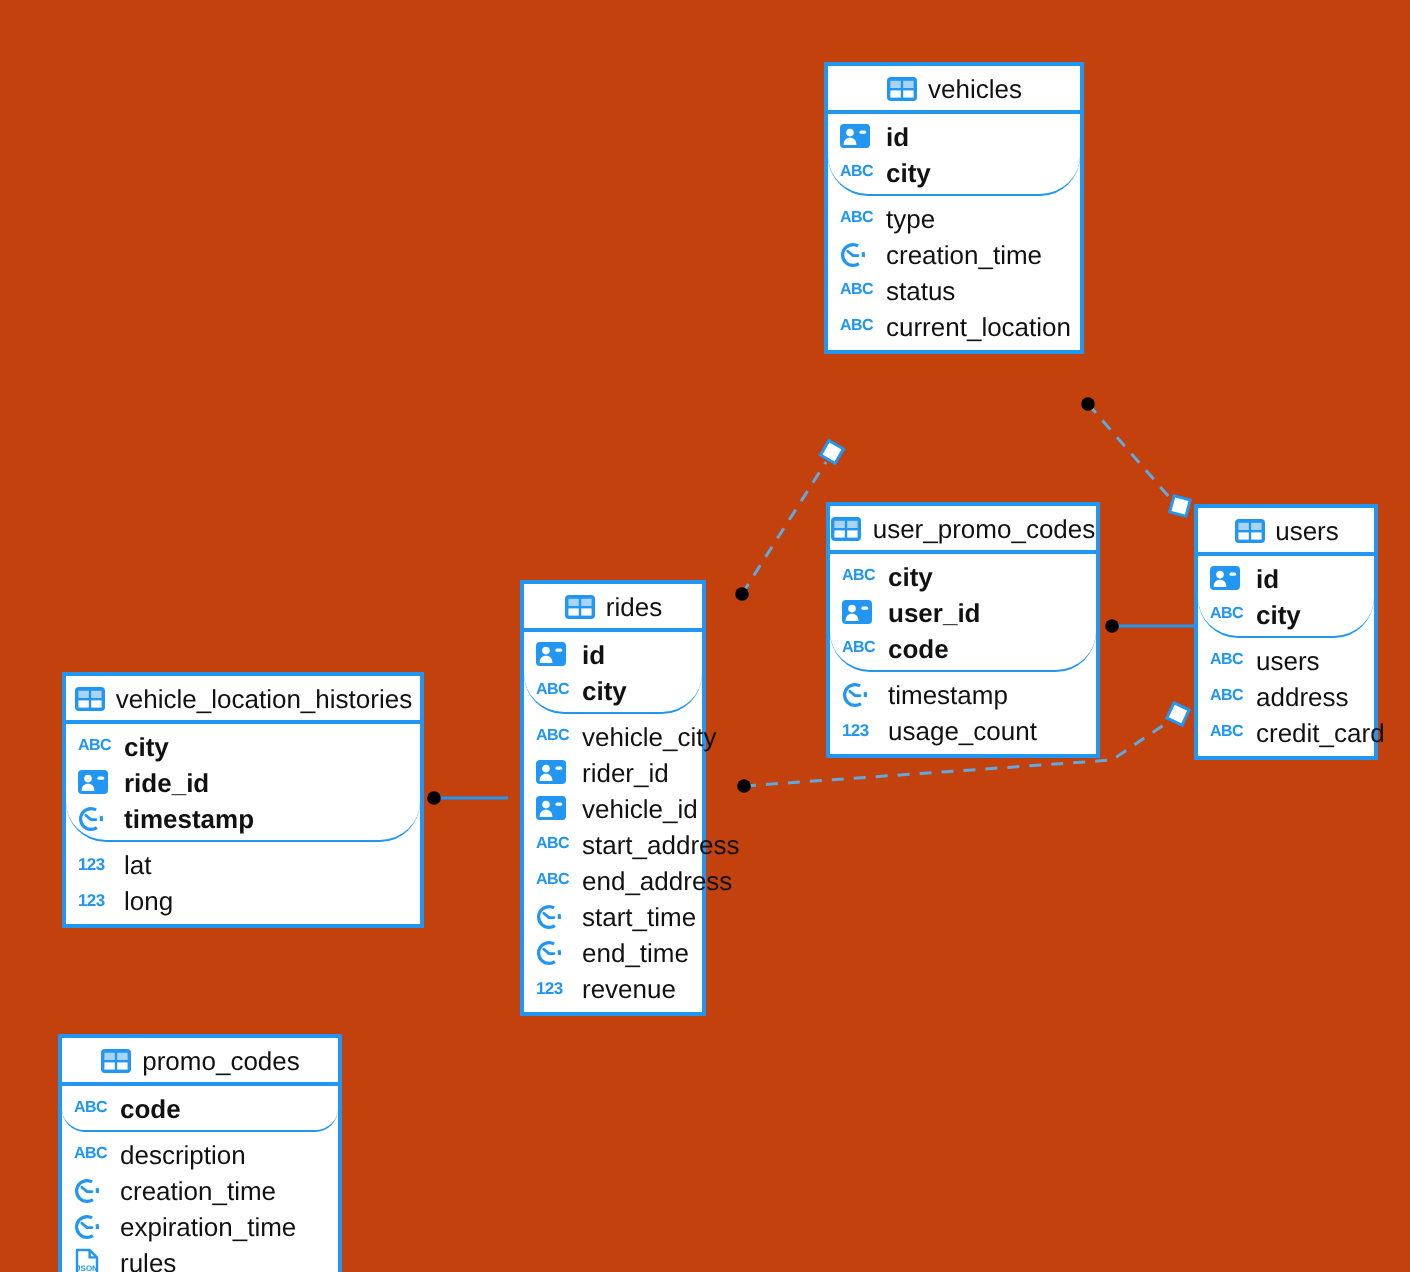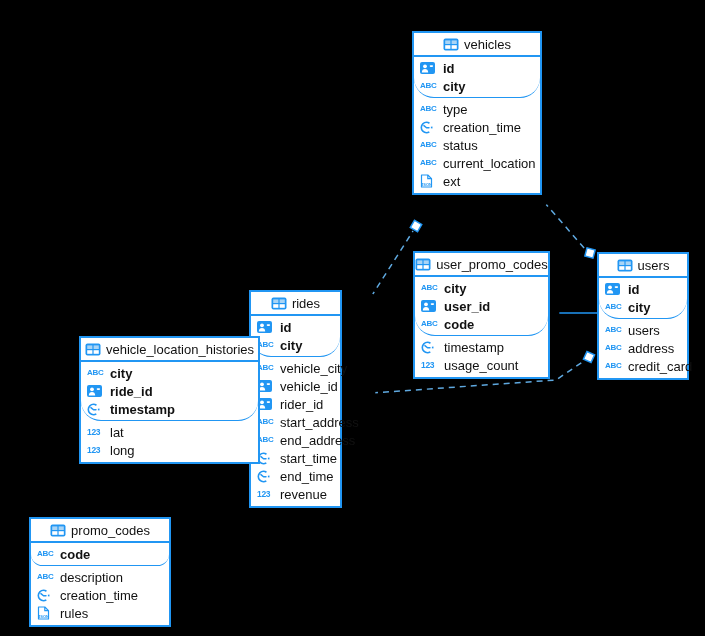--- a/index.html
+++ b/index.html
@@ -1,17 +1,17 @@
 <!DOCTYPE html>
 <html style="--accent: #2196f3;"><head>
 <meta charset="utf-8">
 <style>
   html,body{margin:0;padding:0;background:#ffffff;}
   .canvas{
-    position:relative;width:705px;height:636px;background:#000000;
+    position:relative;width:705px;height:636px;background:#c2410c;
     font-family:"Liberation Sans","DejaVu Sans",sans-serif;overflow:hidden;
   }
   #connector-layer{position:absolute;left:0;top:0;}
   .table{
     position:absolute;background:#fff;
     border:2px solid var(--accent,#2196f3);box-sizing:border-box;
   }
   .t-header{
     height:22px;border-bottom:2px solid var(--accent,#2196f3);
     display:flex;align-items:center;justify-content:center;gap:5px;
@@ -104,339 +104,338 @@
               <span class="txt-ic">ABC</span>
             </span>
             <span class="f-name">status</span>
           </div>
           <div class="row">
             <span class="ic">
               <span class="txt-ic">ABC</span>
             </span>
             <span class="f-name">current_location</span>
           </div>
+        </div>
+      </div>
+      <div class="table" style="left: 413px; top: 251px; width: 137px;">
+        <div class="t-header">
+          <span class="ic">
+            <svg width="16" height="13" viewBox="0 0 16 13">
+              <rect x="0.5" y="0.5" width="15" height="12" rx="2" fill="#2196f3"></rect>
+              <rect x="2.2" y="2.4" width="5.2" height="3.6" fill="#a9d4f5"></rect>
+              <rect x="8.6" y="2.4" width="5.2" height="3.6" fill="#a9d4f5"></rect>
+              <rect x="2.2" y="7.2" width="5.2" height="3.6" fill="#fff"></rect>
+              <rect x="8.6" y="7.2" width="5.2" height="3.6" fill="#fff"></rect>
+            </svg>
+          </span>
+          <span>user_promo_codes</span>
+        </div>
+        <div class="t-keys">
+          <div class="row key">
+            <span class="ic">
+              <span class="txt-ic">ABC</span>
+            </span>
+            <span class="f-name">city</span>
+          </div>
+          <div class="row key">
+            <span class="ic">
+              <svg width="15" height="12" viewBox="0 0 15 12">
+                <rect x="0" y="0" width="15" height="12" rx="2" fill="#2196f3"></rect>
+                <circle cx="5" cy="4.3" r="1.9" fill="#fff"></circle>
+                <path d="M1.8 10.5 C1.8 7.9 3.2 6.9 5 6.9 C6.8 6.9 8.2 7.9 8.2 10.5 Z" fill="#fff"></path>
+                <rect x="9.7" y="3.3" width="3.4" height="1.6" rx="0.8" fill="#fff"></rect>
+              </svg>
+            </span>
+            <span class="f-name">user_id</span>
+          </div>
+          <div class="row key">
+            <span class="ic">
+              <span class="txt-ic">ABC</span>
+            </span>
+            <span class="f-name">code</span>
+          </div>
+        </div>
+        <div class="t-fields">
+          <div class="row">
+            <span class="ic">
+              <svg width="13" height="13" viewBox="0 0 13 13">
+                <circle cx="6.5" cy="6.5" r="5.2" fill="none" stroke="#2196f3" stroke-width="1.6" stroke-dasharray="22 4" stroke-dashoffset="-5"></circle>
+                <path d="M6.5 6.8 L3.9 4.6 M6.5 6.8 L9 6.8" fill="none" stroke="#2196f3" stroke-width="1.4" stroke-linecap="round"></path>
+              </svg>
+            </span>
+            <span class="f-name">timestamp</span>
+          </div>
+          <div class="row">
+            <span class="ic">
+              <span class="txt-ic" style="font-size:8.5px">123</span>
+            </span>
+            <span class="f-name">usage_count</span>
+          </div>
+        </div>
+      </div>
+      <div class="table" style="left: 597px; top: 252px; width: 92px;">
+        <div class="t-header">
+          <span class="ic">
+            <svg width="16" height="13" viewBox="0 0 16 13">
+              <rect x="0.5" y="0.5" width="15" height="12" rx="2" fill="#2196f3"></rect>
+              <rect x="2.2" y="2.4" width="5.2" height="3.6" fill="#a9d4f5"></rect>
+              <rect x="8.6" y="2.4" width="5.2" height="3.6" fill="#a9d4f5"></rect>
+              <rect x="2.2" y="7.2" width="5.2" height="3.6" fill="#fff"></rect>
+              <rect x="8.6" y="7.2" width="5.2" height="3.6" fill="#fff"></rect>
+            </svg>
+          </span>
+          <span>users</span>
+        </div>
+        <div class="t-keys">
+          <div class="row key">
+            <span class="ic">
+              <svg width="15" height="12" viewBox="0 0 15 12">
+                <rect x="0" y="0" width="15" height="12" rx="2" fill="#2196f3"></rect>
+                <circle cx="5" cy="4.3" r="1.9" fill="#fff"></circle>
+                <path d="M1.8 10.5 C1.8 7.9 3.2 6.9 5 6.9 C6.8 6.9 8.2 7.9 8.2 10.5 Z" fill="#fff"></path>
+                <rect x="9.7" y="3.3" width="3.4" height="1.6" rx="0.8" fill="#fff"></rect>
+              </svg>
+            </span>
+            <span class="f-name">id</span>
+          </div>
+          <div class="row key">
+            <span class="ic">
+              <span class="txt-ic">ABC</span>
+            </span>
+            <span class="f-name">city</span>
+          </div>
+        </div>
+        <div class="t-fields">
+          <div class="row">
+            <span class="ic">
+              <span class="txt-ic">ABC</span>
+            </span>
+            <span class="f-name">users</span>
+          </div>
+          <div class="row">
+            <span class="ic">
+              <span class="txt-ic">ABC</span>
+            </span>
+            <span class="f-name">address</span>
+          </div>
+          <div class="row">
+            <span class="ic">
+              <span class="txt-ic">ABC</span>
+            </span>
+            <span class="f-name">credit_card</span>
+          </div>
+        </div>
+      </div>
+      <div class="table" style="left: 260px; top: 290px; width: 93px;">
+        <div class="t-header">
+          <span class="ic">
+            <svg width="16" height="13" viewBox="0 0 16 13">
+              <rect x="0.5" y="0.5" width="15" height="12" rx="2" fill="#2196f3"></rect>
+              <rect x="2.2" y="2.4" width="5.2" height="3.6" fill="#a9d4f5"></rect>
+              <rect x="8.6" y="2.4" width="5.2" height="3.6" fill="#a9d4f5"></rect>
+              <rect x="2.2" y="7.2" width="5.2" height="3.6" fill="#fff"></rect>
+              <rect x="8.6" y="7.2" width="5.2" height="3.6" fill="#fff"></rect>
+            </svg>
+          </span>
+          <span>rides</span>
+        </div>
+        <div class="t-keys">
+          <div class="row key">
+            <span class="ic">
+              <svg width="15" height="12" viewBox="0 0 15 12">
+                <rect x="0" y="0" width="15" height="12" rx="2" fill="#2196f3"></rect>
+                <circle cx="5" cy="4.3" r="1.9" fill="#fff"></circle>
+                <path d="M1.8 10.5 C1.8 7.9 3.2 6.9 5 6.9 C6.8 6.9 8.2 7.9 8.2 10.5 Z" fill="#fff"></path>
+                <rect x="9.7" y="3.3" width="3.4" height="1.6" rx="0.8" fill="#fff"></rect>
+              </svg>
+            </span>
+            <span class="f-name">id</span>
+          </div>
+          <div class="row key">
+            <span class="ic">
+              <span class="txt-ic">ABC</span>
+            </span>
+            <span class="f-name">city</span>
+          </div>
+        </div>
+        <div class="t-fields">
+          <div class="row">
+            <span class="ic">
+              <span class="txt-ic">ABC</span>
+            </span>
+            <span class="f-name">vehicle_city</span>
+          </div>
+          <div class="row">
+            <span class="ic">
+              <svg width="15" height="12" viewBox="0 0 15 12">
+                <rect x="0" y="0" width="15" height="12" rx="2" fill="#2196f3"></rect>
+                <circle cx="5" cy="4.3" r="1.9" fill="#fff"></circle>
+                <path d="M1.8 10.5 C1.8 7.9 3.2 6.9 5 6.9 C6.8 6.9 8.2 7.9 8.2 10.5 Z" fill="#fff"></path>
+                <rect x="9.7" y="3.3" width="3.4" height="1.6" rx="0.8" fill="#fff"></rect>
+              </svg>
+            </span>
+            <span class="f-name">rider_id</span>
+          </div>
+          <div class="row">
+            <span class="ic">
+              <svg width="15" height="12" viewBox="0 0 15 12">
+                <rect x="0" y="0" width="15" height="12" rx="2" fill="#2196f3"></rect>
+                <circle cx="5" cy="4.3" r="1.9" fill="#fff"></circle>
+                <path d="M1.8 10.5 C1.8 7.9 3.2 6.9 5 6.9 C6.8 6.9 8.2 7.9 8.2 10.5 Z" fill="#fff"></path>
+                <rect x="9.7" y="3.3" width="3.4" height="1.6" rx="0.8" fill="#fff"></rect>
+              </svg>
+            </span>
+            <span class="f-name">vehicle_id</span>
+          </div>
+          <div class="row">
+            <span class="ic">
+              <span class="txt-ic">ABC</span>
+            </span>
+            <span class="f-name">start_address</span>
+          </div>
+          <div class="row">
+            <span class="ic">
+              <span class="txt-ic">ABC</span>
+            </span>
+            <span class="f-name">end_address</span>
+          </div>
+          <div class="row">
+            <span class="ic">
+              <svg width="13" height="13" viewBox="0 0 13 13">
+                <circle cx="6.5" cy="6.5" r="5.2" fill="none" stroke="#2196f3" stroke-width="1.6" stroke-dasharray="22 4" stroke-dashoffset="-5"></circle>
+                <path d="M6.5 6.8 L3.9 4.6 M6.5 6.8 L9 6.8" fill="none" stroke="#2196f3" stroke-width="1.4" stroke-linecap="round"></path>
+              </svg>
+            </span>
+            <span class="f-name">start_time</span>
+          </div>
+          <div class="row">
+            <span class="ic">
+              <svg width="13" height="13" viewBox="0 0 13 13">
+                <circle cx="6.5" cy="6.5" r="5.2" fill="none" stroke="#2196f3" stroke-width="1.6" stroke-dasharray="22 4" stroke-dashoffset="-5"></circle>
+                <path d="M6.5 6.8 L3.9 4.6 M6.5 6.8 L9 6.8" fill="none" stroke="#2196f3" stroke-width="1.4" stroke-linecap="round"></path>
+              </svg>
+            </span>
+            <span class="f-name">end_time</span>
+          </div>
+          <div class="row">
+            <span class="ic">
+              <span class="txt-ic" style="font-size:8.5px">123</span>
+            </span>
+            <span class="f-name">revenue</span>
+          </div>
+        </div>
+      </div>
+      <div class="table" style="left: 31px; top: 336px; width: 181px;">
+        <div class="t-header">
+          <span class="ic">
+            <svg width="16" height="13" viewBox="0 0 16 13">
+              <rect x="0.5" y="0.5" width="15" height="12" rx="2" fill="#2196f3"></rect>
+              <rect x="2.2" y="2.4" width="5.2" height="3.6" fill="#a9d4f5"></rect>
+              <rect x="8.6" y="2.4" width="5.2" height="3.6" fill="#a9d4f5"></rect>
+              <rect x="2.2" y="7.2" width="5.2" height="3.6" fill="#fff"></rect>
+              <rect x="8.6" y="7.2" width="5.2" height="3.6" fill="#fff"></rect>
+            </svg>
+          </span>
+          <span>vehicle_location_histories</span>
+        </div>
+        <div class="t-keys">
+          <div class="row key">
+            <span class="ic">
+              <span class="txt-ic">ABC</span>
+            </span>
+            <span class="f-name">city</span>
+          </div>
+          <div class="row key">
+            <span class="ic">
+              <svg width="15" height="12" viewBox="0 0 15 12">
+                <rect x="0" y="0" width="15" height="12" rx="2" fill="#2196f3"></rect>
+                <circle cx="5" cy="4.3" r="1.9" fill="#fff"></circle>
+                <path d="M1.8 10.5 C1.8 7.9 3.2 6.9 5 6.9 C6.8 6.9 8.2 7.9 8.2 10.5 Z" fill="#fff"></path>
+                <rect x="9.7" y="3.3" width="3.4" height="1.6" rx="0.8" fill="#fff"></rect>
+              </svg>
+            </span>
+            <span class="f-name">ride_id</span>
+          </div>
+          <div class="row key">
+            <span class="ic">
+              <svg width="13" height="13" viewBox="0 0 13 13">
+                <circle cx="6.5" cy="6.5" r="5.2" fill="none" stroke="#2196f3" stroke-width="1.6" stroke-dasharray="22 4" stroke-dashoffset="-5"></circle>
+                <path d="M6.5 6.8 L3.9 4.6 M6.5 6.8 L9 6.8" fill="none" stroke="#2196f3" stroke-width="1.4" stroke-linecap="round"></path>
+              </svg>
+            </span>
+            <span class="f-name">timestamp</span>
+          </div>
+        </div>
+        <div class="t-fields">
+          <div class="row">
+            <span class="ic">
+              <span class="txt-ic" style="font-size:8.5px">123</span>
+            </span>
+            <span class="f-name">lat</span>
+          </div>
+          <div class="row">
+            <span class="ic">
+              <span class="txt-ic" style="font-size:8.5px">123</span>
+            </span>
+            <span class="f-name">long</span>
+          </div>
+        </div>
+      </div>
+      <div class="table" style="left: 29px; top: 497px; width: 142px; margin-top: 20px;">
+        <div class="t-header">
+          <span class="ic">
+            <svg width="16" height="13" viewBox="0 0 16 13">
+              <rect x="0.5" y="0.5" width="15" height="12" rx="2" fill="#2196f3"></rect>
+              <rect x="2.2" y="2.4" width="5.2" height="3.6" fill="#a9d4f5"></rect>
+              <rect x="8.6" y="2.4" width="5.2" height="3.6" fill="#a9d4f5"></rect>
+              <rect x="2.2" y="7.2" width="5.2" height="3.6" fill="#fff"></rect>
+              <rect x="8.6" y="7.2" width="5.2" height="3.6" fill="#fff"></rect>
+            </svg>
+          </span>
+          <span>promo_codes</span>
+        </div>
+        <div class="t-keys">
+          <div class="row key">
+            <span class="ic">
+              <span class="txt-ic">ABC</span>
+            </span>
+            <span class="f-name">code</span>
+          </div>
+        </div>
+        <div class="t-fields">
+          <div class="row">
+            <span class="ic">
+              <span class="txt-ic">ABC</span>
+            </span>
+            <span class="f-name">description</span>
+          </div>
+          <div class="row">
+            <span class="ic">
+              <svg width="13" height="13" viewBox="0 0 13 13">
+                <circle cx="6.5" cy="6.5" r="5.2" fill="none" stroke="#2196f3" stroke-width="1.6" stroke-dasharray="22 4" stroke-dashoffset="-5"></circle>
+                <path d="M6.5 6.8 L3.9 4.6 M6.5 6.8 L9 6.8" fill="none" stroke="#2196f3" stroke-width="1.4" stroke-linecap="round"></path>
+              </svg>
+            </span>
+            <span class="f-name">creation_time</span>
+          </div>
+          <div class="row">
+            <span class="ic">
+              <svg width="13" height="13" viewBox="0 0 13 13">
+                <circle cx="6.5" cy="6.5" r="5.2" fill="none" stroke="#2196f3" stroke-width="1.6" stroke-dasharray="22 4" stroke-dashoffset="-5"></circle>
+                <path d="M6.5 6.8 L3.9 4.6 M6.5 6.8 L9 6.8" fill="none" stroke="#2196f3" stroke-width="1.4" stroke-linecap="round"></path>
+              </svg>
+            </span>
+            <span class="f-name">expiration_time</span>
+          </div>
           <div class="row">
             <span class="ic">
               <svg width="13" height="14" viewBox="0 0 13 14">
                 <path d="M1.5 1 H7.8 L11.5 4.7 V13 H1.5 Z" fill="#fff" stroke="#2196f3" stroke-width="1.2" stroke-linejoin="round"></path>
                 <path d="M7.8 1 V4.7 H11.5" fill="none" stroke="#2196f3" stroke-width="1.2"></path>
                 <text x="6.5" y="11.6" font-size="4" text-anchor="middle" fill="#2196f3" font-weight="bold" font-family="sans-serif">JSON</text>
               </svg>
             </span>
-            <span class="f-name">ext</span>
-          </div>
-        </div>
-      </div>
-      <div class="table" style="left: 413px; top: 251px; width: 137px;">
-        <div class="t-header">
-          <span class="ic">
-            <svg width="16" height="13" viewBox="0 0 16 13">
-              <rect x="0.5" y="0.5" width="15" height="12" rx="2" fill="#2196f3"></rect>
-              <rect x="2.2" y="2.4" width="5.2" height="3.6" fill="#a9d4f5"></rect>
-              <rect x="8.6" y="2.4" width="5.2" height="3.6" fill="#a9d4f5"></rect>
-              <rect x="2.2" y="7.2" width="5.2" height="3.6" fill="#fff"></rect>
-              <rect x="8.6" y="7.2" width="5.2" height="3.6" fill="#fff"></rect>
-            </svg>
-          </span>
-          <span>user_promo_codes</span>
-        </div>
-        <div class="t-keys">
-          <div class="row key">
-            <span class="ic">
-              <span class="txt-ic">ABC</span>
-            </span>
-            <span class="f-name">city</span>
-          </div>
-          <div class="row key">
-            <span class="ic">
-              <svg width="15" height="12" viewBox="0 0 15 12">
-                <rect x="0" y="0" width="15" height="12" rx="2" fill="#2196f3"></rect>
-                <circle cx="5" cy="4.3" r="1.9" fill="#fff"></circle>
-                <path d="M1.8 10.5 C1.8 7.9 3.2 6.9 5 6.9 C6.8 6.9 8.2 7.9 8.2 10.5 Z" fill="#fff"></path>
-                <rect x="9.7" y="3.3" width="3.4" height="1.6" rx="0.8" fill="#fff"></rect>
-              </svg>
-            </span>
-            <span class="f-name">user_id</span>
-          </div>
-          <div class="row key">
-            <span class="ic">
-              <span class="txt-ic">ABC</span>
-            </span>
-            <span class="f-name">code</span>
-          </div>
-        </div>
-        <div class="t-fields">
-          <div class="row">
-            <span class="ic">
-              <svg width="13" height="13" viewBox="0 0 13 13">
-                <circle cx="6.5" cy="6.5" r="5.2" fill="none" stroke="#2196f3" stroke-width="1.6" stroke-dasharray="22 4" stroke-dashoffset="-5"></circle>
-                <path d="M6.5 6.8 L3.9 4.6 M6.5 6.8 L9 6.8" fill="none" stroke="#2196f3" stroke-width="1.4" stroke-linecap="round"></path>
-              </svg>
-            </span>
-            <span class="f-name">timestamp</span>
-          </div>
-          <div class="row">
-            <span class="ic">
-              <span class="txt-ic" style="font-size:8.5px">123</span>
-            </span>
-            <span class="f-name">usage_count</span>
-          </div>
-        </div>
-      </div>
-      <div class="table" style="left: 597px; top: 252px; width: 92px;">
-        <div class="t-header">
-          <span class="ic">
-            <svg width="16" height="13" viewBox="0 0 16 13">
-              <rect x="0.5" y="0.5" width="15" height="12" rx="2" fill="#2196f3"></rect>
-              <rect x="2.2" y="2.4" width="5.2" height="3.6" fill="#a9d4f5"></rect>
-              <rect x="8.6" y="2.4" width="5.2" height="3.6" fill="#a9d4f5"></rect>
-              <rect x="2.2" y="7.2" width="5.2" height="3.6" fill="#fff"></rect>
-              <rect x="8.6" y="7.2" width="5.2" height="3.6" fill="#fff"></rect>
-            </svg>
-          </span>
-          <span>users</span>
-        </div>
-        <div class="t-keys">
-          <div class="row key">
-            <span class="ic">
-              <svg width="15" height="12" viewBox="0 0 15 12">
-                <rect x="0" y="0" width="15" height="12" rx="2" fill="#2196f3"></rect>
-                <circle cx="5" cy="4.3" r="1.9" fill="#fff"></circle>
-                <path d="M1.8 10.5 C1.8 7.9 3.2 6.9 5 6.9 C6.8 6.9 8.2 7.9 8.2 10.5 Z" fill="#fff"></path>
-                <rect x="9.7" y="3.3" width="3.4" height="1.6" rx="0.8" fill="#fff"></rect>
-              </svg>
-            </span>
-            <span class="f-name">id</span>
-          </div>
-          <div class="row key">
-            <span class="ic">
-              <span class="txt-ic">ABC</span>
-            </span>
-            <span class="f-name">city</span>
-          </div>
-        </div>
-        <div class="t-fields">
-          <div class="row">
-            <span class="ic">
-              <span class="txt-ic">ABC</span>
-            </span>
-            <span class="f-name">users</span>
-          </div>
-          <div class="row">
-            <span class="ic">
-              <span class="txt-ic">ABC</span>
-            </span>
-            <span class="f-name">address</span>
-          </div>
-          <div class="row">
-            <span class="ic">
-              <span class="txt-ic">ABC</span>
-            </span>
-            <span class="f-name">credit_card</span>
-          </div>
-        </div>
-      </div>
-      <div class="table" style="left: 249px; top: 290px; width: 93px;">
-        <div class="t-header">
-          <span class="ic">
-            <svg width="16" height="13" viewBox="0 0 16 13">
-              <rect x="0.5" y="0.5" width="15" height="12" rx="2" fill="#2196f3"></rect>
-              <rect x="2.2" y="2.4" width="5.2" height="3.6" fill="#a9d4f5"></rect>
-              <rect x="8.6" y="2.4" width="5.2" height="3.6" fill="#a9d4f5"></rect>
-              <rect x="2.2" y="7.2" width="5.2" height="3.6" fill="#fff"></rect>
-              <rect x="8.6" y="7.2" width="5.2" height="3.6" fill="#fff"></rect>
-            </svg>
-          </span>
-          <span>rides</span>
-        </div>
-        <div class="t-keys">
-          <div class="row key">
-            <span class="ic">
-              <svg width="15" height="12" viewBox="0 0 15 12">
-                <rect x="0" y="0" width="15" height="12" rx="2" fill="#2196f3"></rect>
-                <circle cx="5" cy="4.3" r="1.9" fill="#fff"></circle>
-                <path d="M1.8 10.5 C1.8 7.9 3.2 6.9 5 6.9 C6.8 6.9 8.2 7.9 8.2 10.5 Z" fill="#fff"></path>
-                <rect x="9.7" y="3.3" width="3.4" height="1.6" rx="0.8" fill="#fff"></rect>
-              </svg>
-            </span>
-            <span class="f-name">id</span>
-          </div>
-          <div class="row key">
-            <span class="ic">
-              <span class="txt-ic">ABC</span>
-            </span>
-            <span class="f-name">city</span>
-          </div>
-        </div>
-        <div class="t-fields">
-          <div class="row">
-            <span class="ic">
-              <span class="txt-ic">ABC</span>
-            </span>
-            <span class="f-name">vehicle_city</span>
-          </div>
-          <div class="row">
-            <span class="ic">
-              <svg width="15" height="12" viewBox="0 0 15 12">
-                <rect x="0" y="0" width="15" height="12" rx="2" fill="#2196f3"></rect>
-                <circle cx="5" cy="4.3" r="1.9" fill="#fff"></circle>
-                <path d="M1.8 10.5 C1.8 7.9 3.2 6.9 5 6.9 C6.8 6.9 8.2 7.9 8.2 10.5 Z" fill="#fff"></path>
-                <rect x="9.7" y="3.3" width="3.4" height="1.6" rx="0.8" fill="#fff"></rect>
-              </svg>
-            </span>
-            <span class="f-name">vehicle_id</span>
-          </div>
-          <div class="row">
-            <span class="ic">
-              <svg width="15" height="12" viewBox="0 0 15 12">
-                <rect x="0" y="0" width="15" height="12" rx="2" fill="#2196f3"></rect>
-                <circle cx="5" cy="4.3" r="1.9" fill="#fff"></circle>
-                <path d="M1.8 10.5 C1.8 7.9 3.2 6.9 5 6.9 C6.8 6.9 8.2 7.9 8.2 10.5 Z" fill="#fff"></path>
-                <rect x="9.7" y="3.3" width="3.4" height="1.6" rx="0.8" fill="#fff"></rect>
-              </svg>
-            </span>
-            <span class="f-name">rider_id</span>
-          </div>
-          <div class="row">
-            <span class="ic">
-              <span class="txt-ic">ABC</span>
-            </span>
-            <span class="f-name">start_address</span>
-          </div>
-          <div class="row">
-            <span class="ic">
-              <span class="txt-ic">ABC</span>
-            </span>
-            <span class="f-name">end_address</span>
-          </div>
-          <div class="row">
-            <span class="ic">
-              <svg width="13" height="13" viewBox="0 0 13 13">
-                <circle cx="6.5" cy="6.5" r="5.2" fill="none" stroke="#2196f3" stroke-width="1.6" stroke-dasharray="22 4" stroke-dashoffset="-5"></circle>
-                <path d="M6.5 6.8 L3.9 4.6 M6.5 6.8 L9 6.8" fill="none" stroke="#2196f3" stroke-width="1.4" stroke-linecap="round"></path>
-              </svg>
-            </span>
-            <span class="f-name">start_time</span>
-          </div>
-          <div class="row">
-            <span class="ic">
-              <svg width="13" height="13" viewBox="0 0 13 13">
-                <circle cx="6.5" cy="6.5" r="5.2" fill="none" stroke="#2196f3" stroke-width="1.6" stroke-dasharray="22 4" stroke-dashoffset="-5"></circle>
-                <path d="M6.5 6.8 L3.9 4.6 M6.5 6.8 L9 6.8" fill="none" stroke="#2196f3" stroke-width="1.4" stroke-linecap="round"></path>
-              </svg>
-            </span>
-            <span class="f-name">end_time</span>
-          </div>
-          <div class="row">
-            <span class="ic">
-              <span class="txt-ic" style="font-size:8.5px">123</span>
-            </span>
-            <span class="f-name">revenue</span>
-          </div>
-        </div>
-      </div>
-      <div class="table" style="left: 31px; top: 336px; width: 181px; margin-left: 48px;">
-        <div class="t-header">
-          <span class="ic">
-            <svg width="16" height="13" viewBox="0 0 16 13">
-              <rect x="0.5" y="0.5" width="15" height="12" rx="2" fill="#2196f3"></rect>
-              <rect x="2.2" y="2.4" width="5.2" height="3.6" fill="#a9d4f5"></rect>
-              <rect x="8.6" y="2.4" width="5.2" height="3.6" fill="#a9d4f5"></rect>
-              <rect x="2.2" y="7.2" width="5.2" height="3.6" fill="#fff"></rect>
-              <rect x="8.6" y="7.2" width="5.2" height="3.6" fill="#fff"></rect>
-            </svg>
-          </span>
-          <span>vehicle_location_histories</span>
-        </div>
-        <div class="t-keys">
-          <div class="row key">
-            <span class="ic">
-              <span class="txt-ic">ABC</span>
-            </span>
-            <span class="f-name">city</span>
-          </div>
-          <div class="row key">
-            <span class="ic">
-              <svg width="15" height="12" viewBox="0 0 15 12">
-                <rect x="0" y="0" width="15" height="12" rx="2" fill="#2196f3"></rect>
-                <circle cx="5" cy="4.3" r="1.9" fill="#fff"></circle>
-                <path d="M1.8 10.5 C1.8 7.9 3.2 6.9 5 6.9 C6.8 6.9 8.2 7.9 8.2 10.5 Z" fill="#fff"></path>
-                <rect x="9.7" y="3.3" width="3.4" height="1.6" rx="0.8" fill="#fff"></rect>
-              </svg>
-            </span>
-            <span class="f-name">ride_id</span>
-          </div>
-          <div class="row key">
-            <span class="ic">
-              <svg width="13" height="13" viewBox="0 0 13 13">
-                <circle cx="6.5" cy="6.5" r="5.2" fill="none" stroke="#2196f3" stroke-width="1.6" stroke-dasharray="22 4" stroke-dashoffset="-5"></circle>
-                <path d="M6.5 6.8 L3.9 4.6 M6.5 6.8 L9 6.8" fill="none" stroke="#2196f3" stroke-width="1.4" stroke-linecap="round"></path>
-              </svg>
-            </span>
-            <span class="f-name">timestamp</span>
-          </div>
-        </div>
-        <div class="t-fields">
-          <div class="row">
-            <span class="ic">
-              <span class="txt-ic" style="font-size:8.5px">123</span>
-            </span>
-            <span class="f-name">lat</span>
-          </div>
-          <div class="row">
-            <span class="ic">
-              <span class="txt-ic" style="font-size:8.5px">123</span>
-            </span>
-            <span class="f-name">long</span>
-          </div>
-        </div>
-      </div>
-      <div class="table" style="left: 29px; top: 497px; width: 142px; margin-top: 20px;">
-        <div class="t-header">
-          <span class="ic">
-            <svg width="16" height="13" viewBox="0 0 16 13">
-              <rect x="0.5" y="0.5" width="15" height="12" rx="2" fill="#2196f3"></rect>
-              <rect x="2.2" y="2.4" width="5.2" height="3.6" fill="#a9d4f5"></rect>
-              <rect x="8.6" y="2.4" width="5.2" height="3.6" fill="#a9d4f5"></rect>
-              <rect x="2.2" y="7.2" width="5.2" height="3.6" fill="#fff"></rect>
-              <rect x="8.6" y="7.2" width="5.2" height="3.6" fill="#fff"></rect>
-            </svg>
-          </span>
-          <span>promo_codes</span>
-        </div>
-        <div class="t-keys">
-          <div class="row key">
-            <span class="ic">
-              <span class="txt-ic">ABC</span>
-            </span>
-            <span class="f-name">code</span>
-          </div>
-        </div>
-        <div class="t-fields">
-          <div class="row">
-            <span class="ic">
-              <span class="txt-ic">ABC</span>
-            </span>
-            <span class="f-name">description</span>
-          </div>
-          <div class="row">
-            <span class="ic">
-              <svg width="13" height="13" viewBox="0 0 13 13">
-                <circle cx="6.5" cy="6.5" r="5.2" fill="none" stroke="#2196f3" stroke-width="1.6" stroke-dasharray="22 4" stroke-dashoffset="-5"></circle>
-                <path d="M6.5 6.8 L3.9 4.6 M6.5 6.8 L9 6.8" fill="none" stroke="#2196f3" stroke-width="1.4" stroke-linecap="round"></path>
-              </svg>
-            </span>
-            <span class="f-name">creation_time</span>
-          </div>
-          <div class="row">
-            <span class="ic">
-              <svg width="13" height="14" viewBox="0 0 13 14">
-                <path d="M1.5 1 H7.8 L11.5 4.7 V13 H1.5 Z" fill="#fff" stroke="#2196f3" stroke-width="1.2" stroke-linejoin="round"></path>
-                <path d="M7.8 1 V4.7 H11.5" fill="none" stroke="#2196f3" stroke-width="1.2"></path>
-                <text x="6.5" y="11.6" font-size="4" text-anchor="middle" fill="#2196f3" font-weight="bold" font-family="sans-serif">JSON</text>
-              </svg>
-            </span>
             <span class="f-name">rules</span>
           </div>
         </div>
       </div>
     </div>
 </div>
 
 </body></html>

